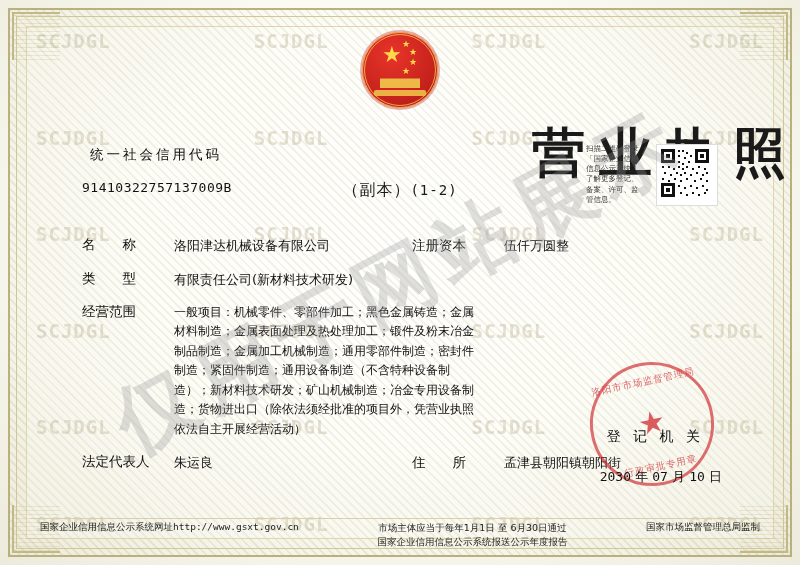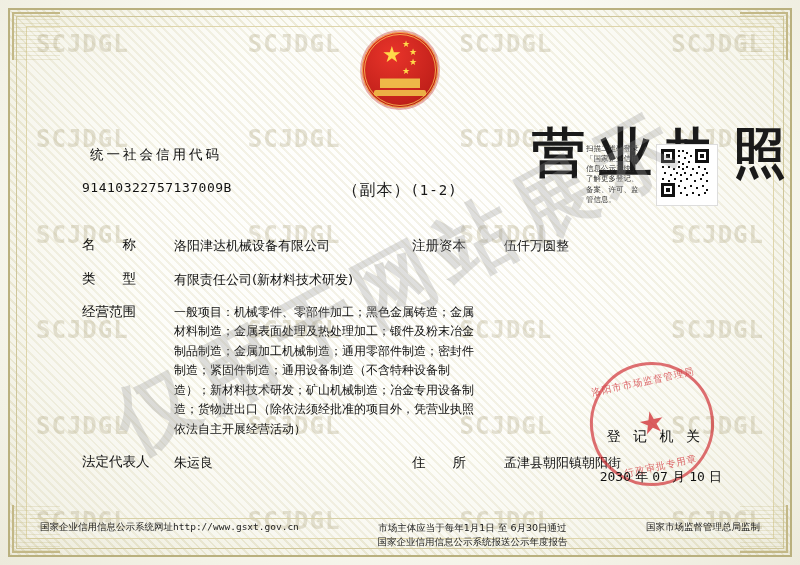--- a/index.html
+++ b/index.html
@@ -41,21 +41,21 @@
 
   
   .bg-watermark{
     position:absolute;left:30px;top:30px;right:30px;bottom:30px;
     pointer-events:none;overflow:hidden;
     display:flex;flex-direction:column;justify-content:space-between;
   }
   .bg-row{display:flex;justify-content:space-between;padding:0 6px;}
   .bg-row span{
     font-family:"DejaVu Sans Mono","Liberation Mono",monospace;
-    font-size:24px;font-weight:bold;color:rgba(170,160,120,.30);
+    font-size:19px;font-weight:bold;color:rgba(170,160,120,.30);
     letter-spacing:1px;
   }
 
   
   .emblem{
     position:absolute;left:50%;top:28px;transform:translateX(-50%);
     width:92px;height:86px;
   }
   .emblem .circle{
     position:absolute;left:8px;top:4px;width:76px;height:76px;border-radius:50%;

